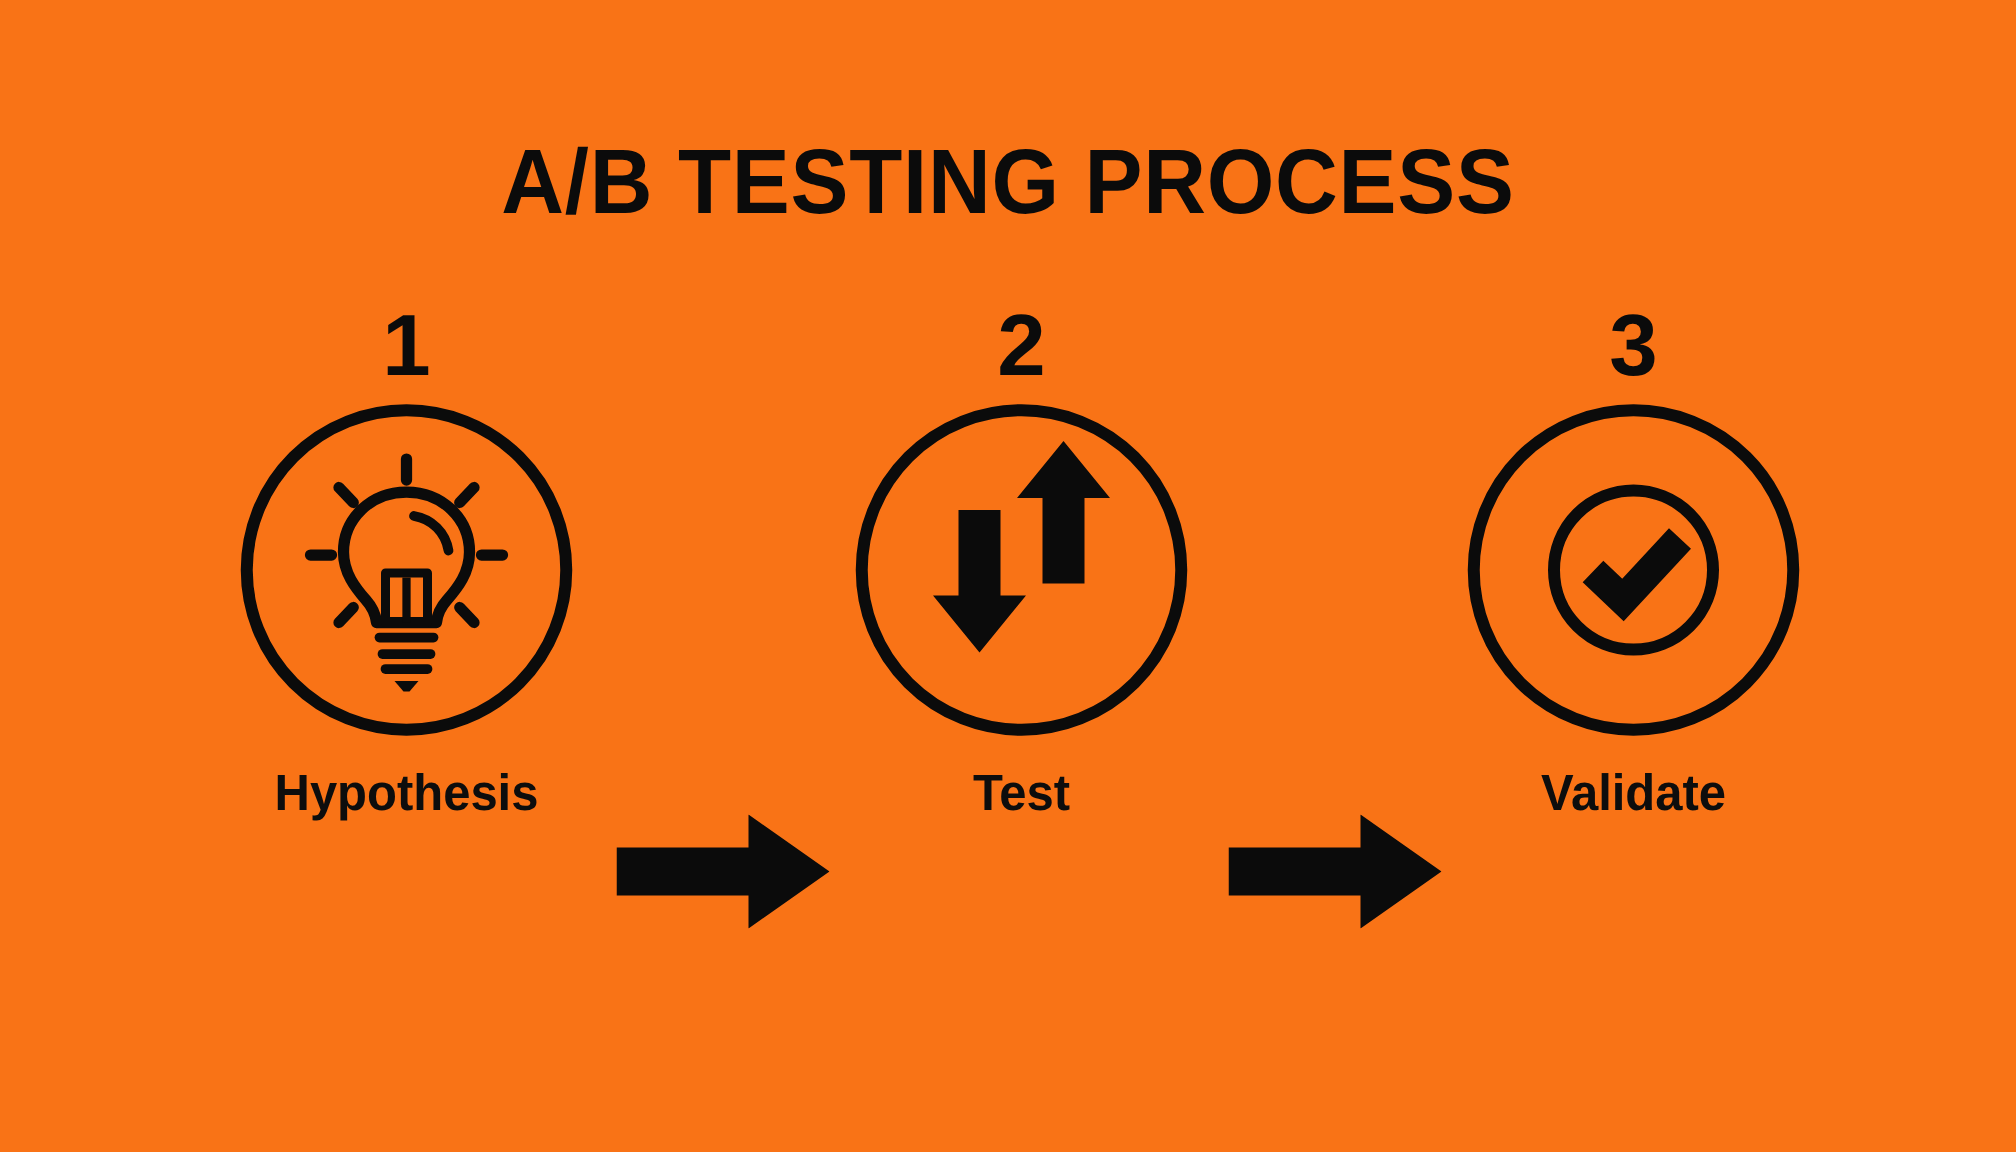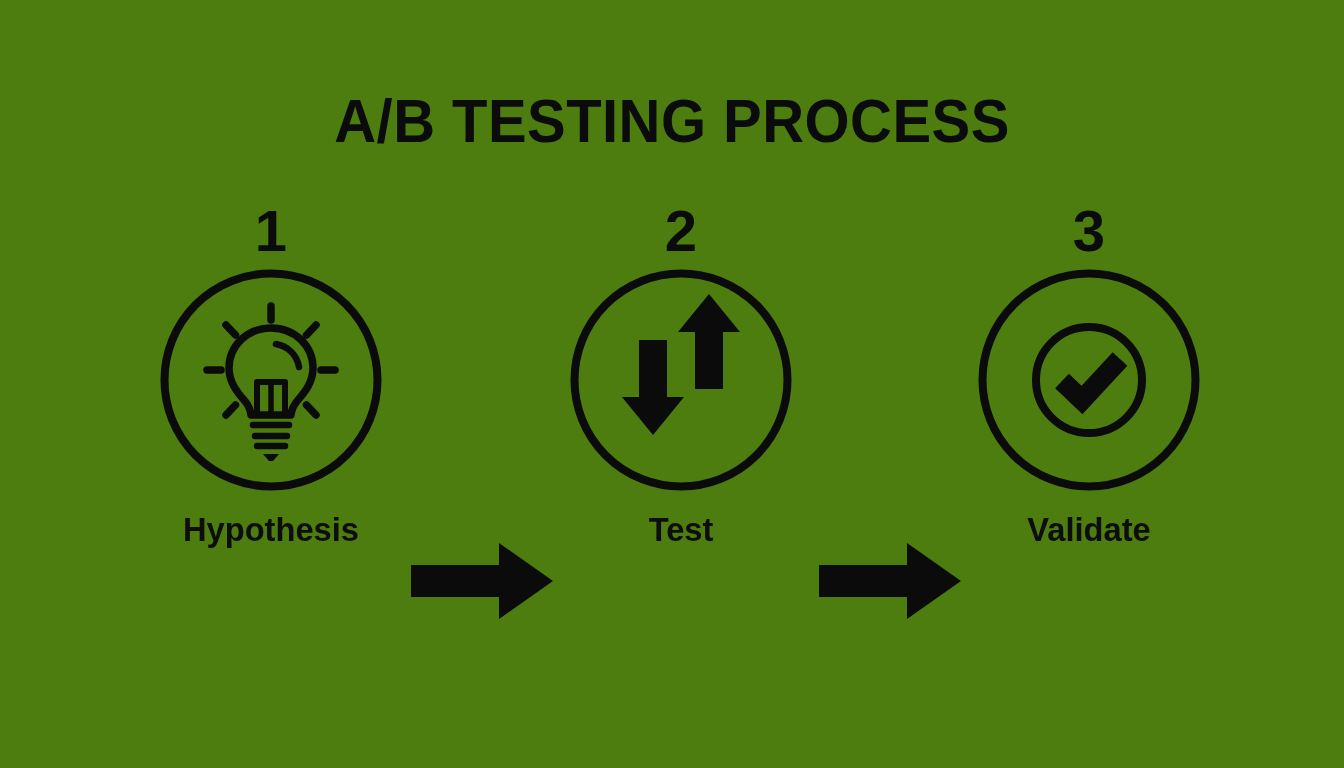--- a/index.html
+++ b/index.html
@@ -10,21 +10,21 @@
     width: 1344px;
     height: 768px;
     background: #fdfdfd;
     font-family: "Liberation Sans", sans-serif;
     overflow: hidden;
   }
   .canvas {
     position: relative;
     width: 1344px;
     height: 768px;
-    background: #4d7c0f;
+    background: #f97316;
   }
   .title {
     position: absolute;
     top: 86px;
     left: 0;
     width: 1344px;
     text-align: center;
     font-family: "Liberation Sans", sans-serif;
     font-size: 61px;
     font-weight: bold;

